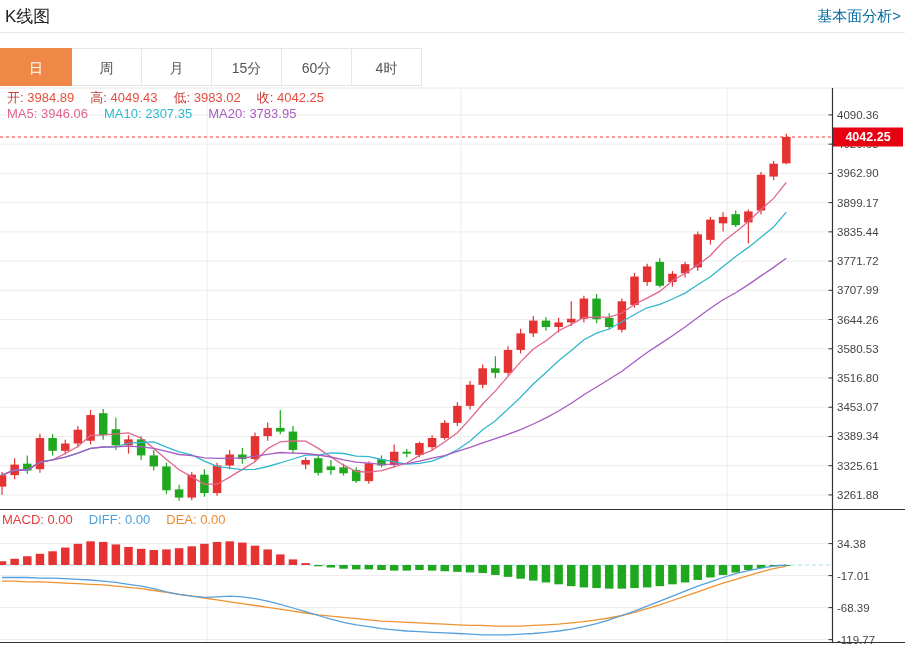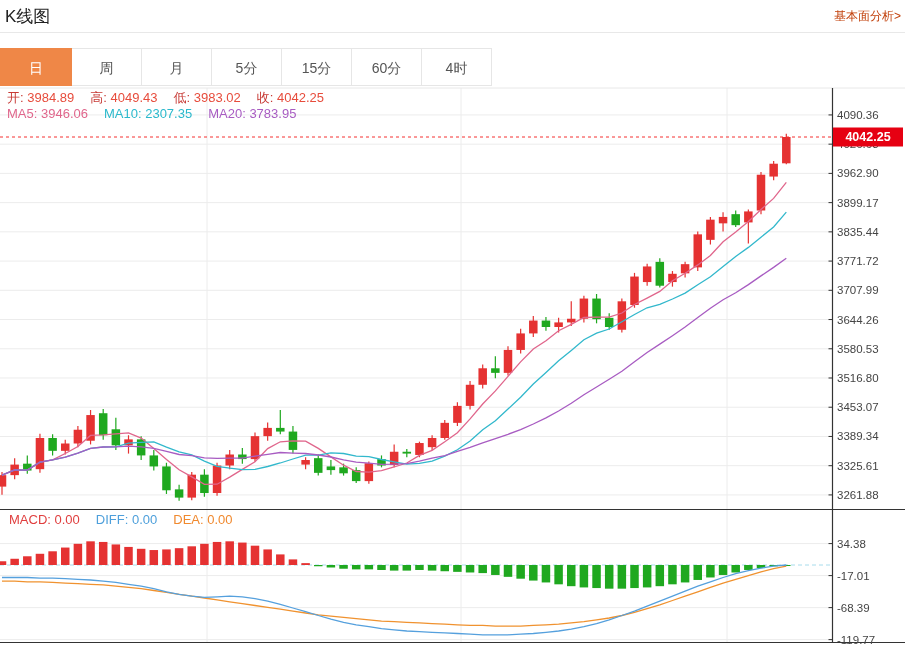--- a/index.html
+++ b/index.html
@@ -2,33 +2,33 @@
 <html><head>
 <meta charset="utf-8">
 <style>
   html,body{margin:0;padding:0;background:#fff;width:905px;height:647px;overflow:hidden;
     font-family:"Liberation Sans","DejaVu Sans",sans-serif;}
   .page{position:relative;width:905px;height:647px;background:#fff;}
   svg{position:absolute;top:0;left:0;z-index:1;}
   .header{position:absolute;top:0;left:0;width:905px;height:32px;background:#fff;
     border-bottom:1px solid #e8e8e8;z-index:5;display:flex;align-items:center;justify-content:space-between;}
   .title{font-size:17px;font-weight:normal;color:#222;padding-left:5px;}
-  .fund-link{font-size:12px;color:#c2410c;padding-right:4px;text-decoration:none;cursor:pointer;}
+  .fund-link{font-size:15px;color:#0369a1;padding-right:4px;text-decoration:none;cursor:pointer;}
   .tabs{position:absolute;top:48px;left:0;display:flex;z-index:5;background:#fff;}
   .tab{width:70px;height:38px;line-height:38px;text-align:center;font-size:14px;color:#555;
     border:1px solid #e6e6e6;border-left:none;background:#fff;cursor:pointer;box-sizing:border-box;}
   .tab.first{width:72px;border-left:1px solid #e6e6e6;}
   .tab.active{background:#ef8747;border-color:#ef8747;color:#fff;}
   .overlay{position:absolute;z-index:6;display:flex;font-size:13px;white-space:nowrap;pointer-events:none;}
   .pair{margin-right:16px;}
   .ohlc-row{top:89px;left:7px;}
   .ohlc-row .lbl{color:#c73a35;}  .ohlc-row .val{color:#e74c3c;}
   .ma-row{top:106px;left:7px;}
   .ma5{color:#e0668c;} .ma10{color:#2bb9cc;} .ma20{color:#a85cc2;}
-  .macd-row{top:512px;left:9px;font-size:13px;align-items:center;}
+  .macd-row{top:512px;left:2px;font-size:13px;align-items:center;}
   .macd-c{color:#e03e3e;} .diff-c{color:#4d9fdb;} .dea-c{color:#f0892e;}
 </style>
 </head>
 <body>
 <div class="page">
 
   <svg id="chart-svg" width="905" height="647">
       <g>
         <line x1="0" y1="114.93422923450896" x2="832.5" y2="114.93422923450896" stroke="#ececec" stroke-width="1"></line>
         <line x1="0" y1="144.16415172224" x2="832.5" y2="144.16415172224" stroke="#ececec" stroke-width="1"></line>
@@ -300,21 +300,20 @@
 
   <div class="header">
     <div class="title">K线图</div>
     <a class="fund-link">基本面分析&gt;</a>
   </div>
 
   <div class="tabs">
     <div class="tab first active">日</div>
     <div class="tab">周</div>
     <div class="tab">月</div>
-    <div class="tab">5分</div>
     <div class="tab">15分</div>
     <div class="tab">60分</div>
     <div class="tab">4时</div>
   </div>
 
   <div class="overlay ohlc-row">
     <span class="pair"><span class="lbl">开:</span> <span class="val">3984.89</span></span>
     <span class="pair"><span class="lbl">高:</span> <span class="val">4049.43</span></span>
     <span class="pair"><span class="lbl">低:</span> <span class="val">3983.02</span></span>
     <span class="pair"><span class="lbl">收:</span> <span class="val">4042.25</span></span>

